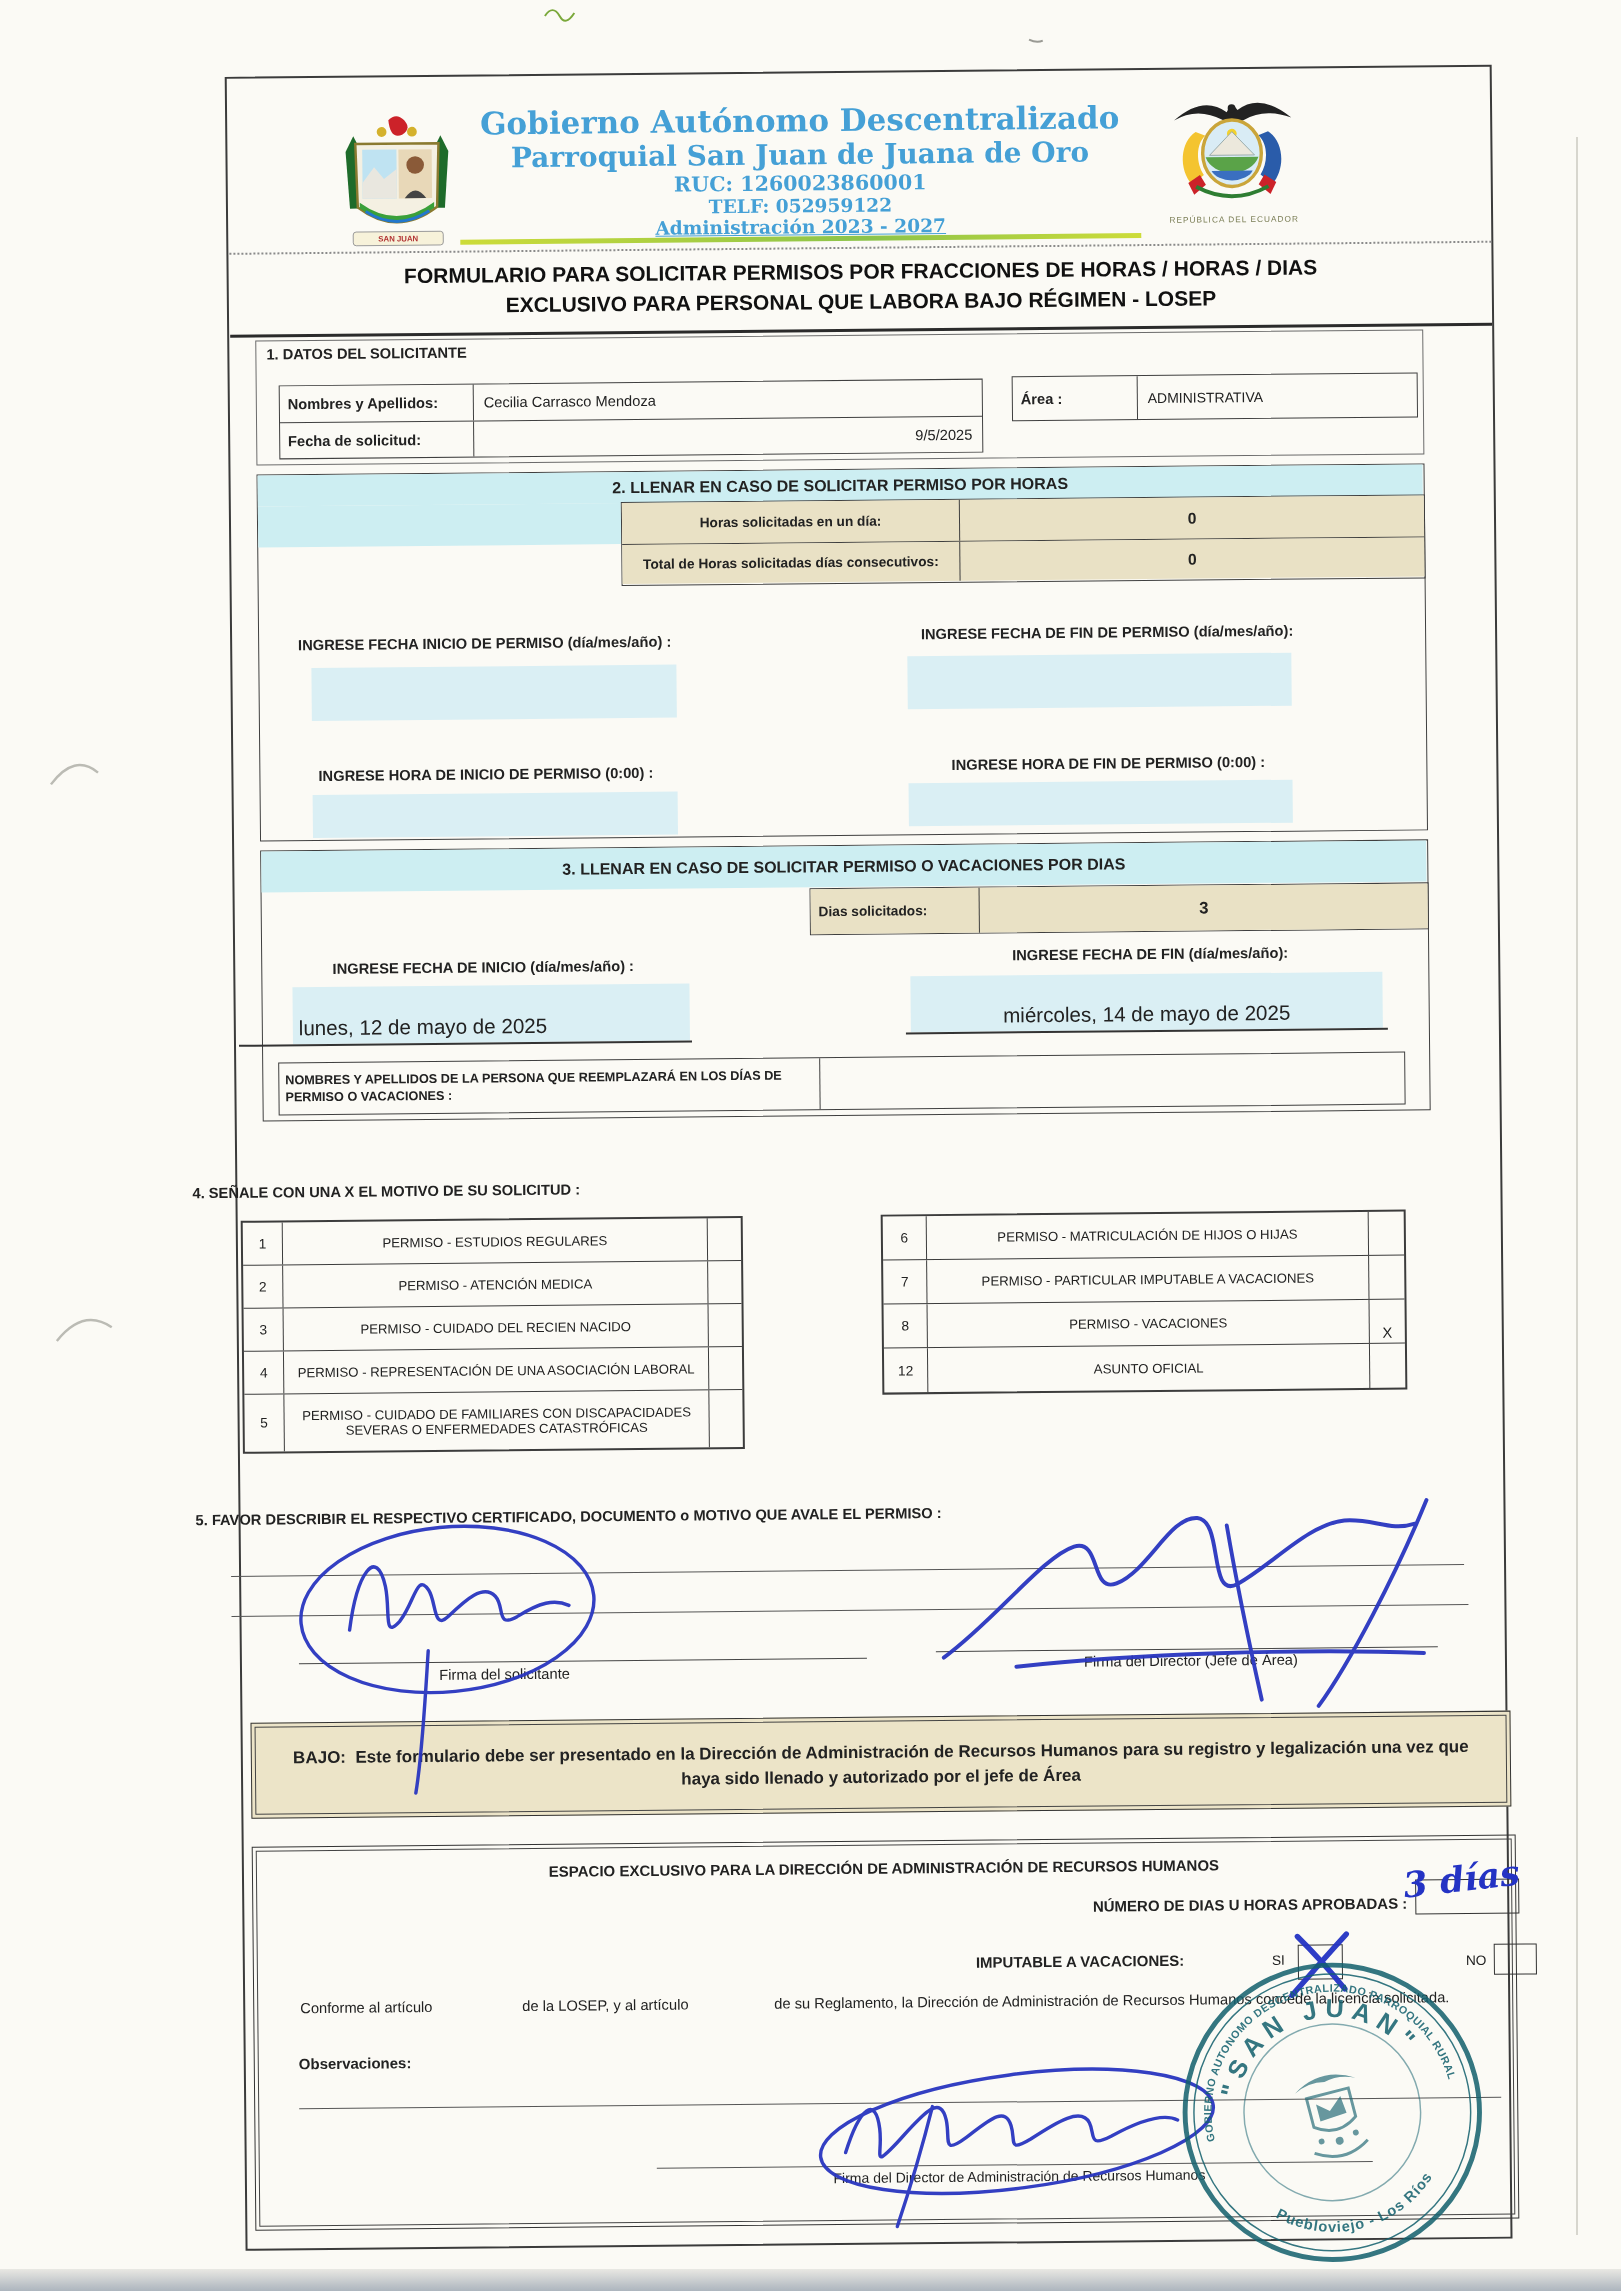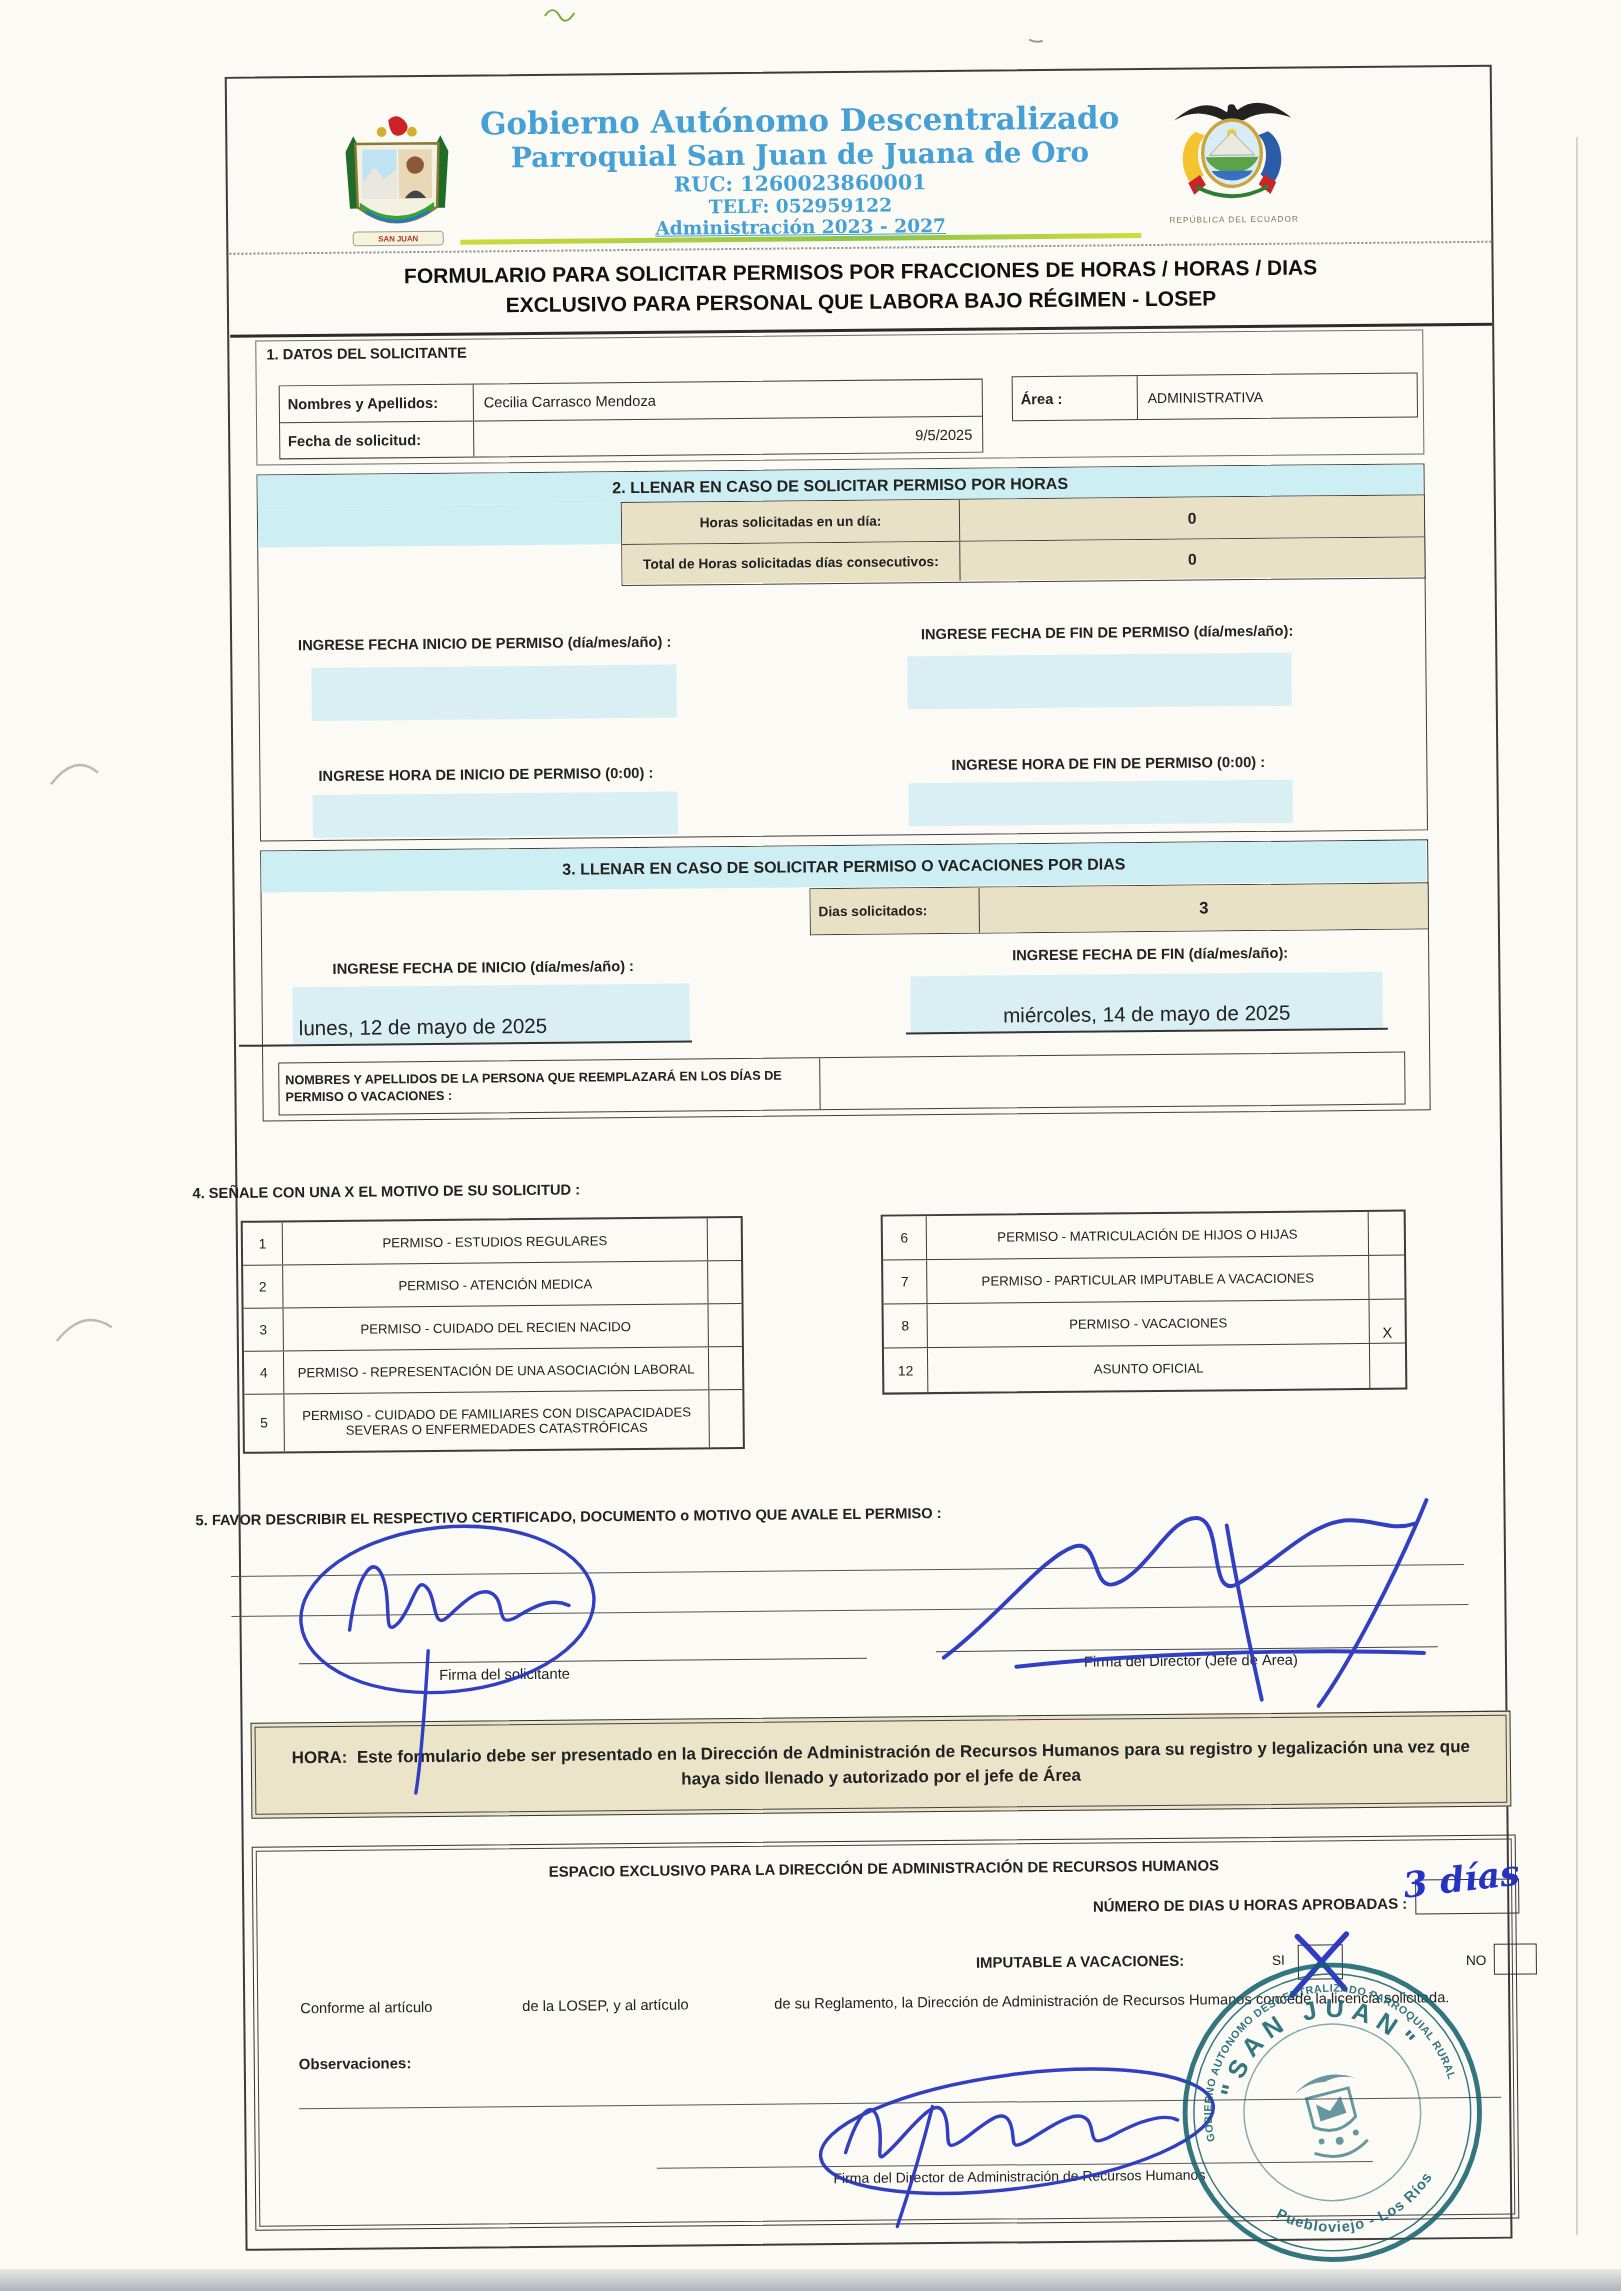--- a/index.html
+++ b/index.html
@@ -235,21 +235,21 @@
   <div class="abs hline" style="left:227px;top:1570px;width:1233px;"></div>
   <div class="abs hline" style="left:227px;top:1610px;width:1237px;"></div>
 
   <div class="abs hline" style="left:294px;top:1658px;width:568px;border-top-color:#444;"></div>
   <div class="abs ctr" style="left:372px;top:1663px;width:255px;font-size:14.7px;">Firma del solicitante</div>
   <div class="abs hline" style="left:931px;top:1652px;width:502px;border-top-color:#444;"></div>
   <div class="abs ctr" style="left:1039px;top:1656px;width:294px;font-size:14.7px;">Firma del Director (Jefe de Área)</div>
 
   <div class="abs dblbox ctr" style="left:245px;top:1717px;width:1260px;height:96px;background:#ece4c8;display:flex;align-items:center;justify-content:center;">
     <div style="padding:3.9px 37px;font-size:17px;line-height:25.5px;font-weight:bold;">
-      <span>HORA:</span>&nbsp;
+      <span>BAJO:</span>&nbsp;
       <span>Este formulario debe ser presentado en la Dirección de Administración de Recursos Humanos para su registro y legalización una vez que haya sido llenado y autorizado por el jefe de Área</span>
     </div>
   </div>
 
   <div class="abs dblbox" style="left:245px;top:1841px;width:1264px;height:384px;"></div>
   <div class="abs ctr bold nowrap" style="left:245px;top:1860px;width:1264px;font-size:15px;">ESPACIO EXCLUSIVO PARA LA DIRECCIÓN DE ADMINISTRACIÓN DE RECURSOS HUMANOS</div>
 
   <div class="abs bold nowrap" style="left:843px;top:1900px;width:557px;text-align:right;font-size:15px;">NÚMERO DE DIAS U HORAS APROBADAS :</div>
   <div class="abs box" style="left:1408px;top:1885px;width:104px;height:35px;border-color:#333;"></div>
   <div class="abs ink nowrap" style="left:1396px;top:1864px;font-size:35px;transform:rotate(-6deg);">3 días</div>

